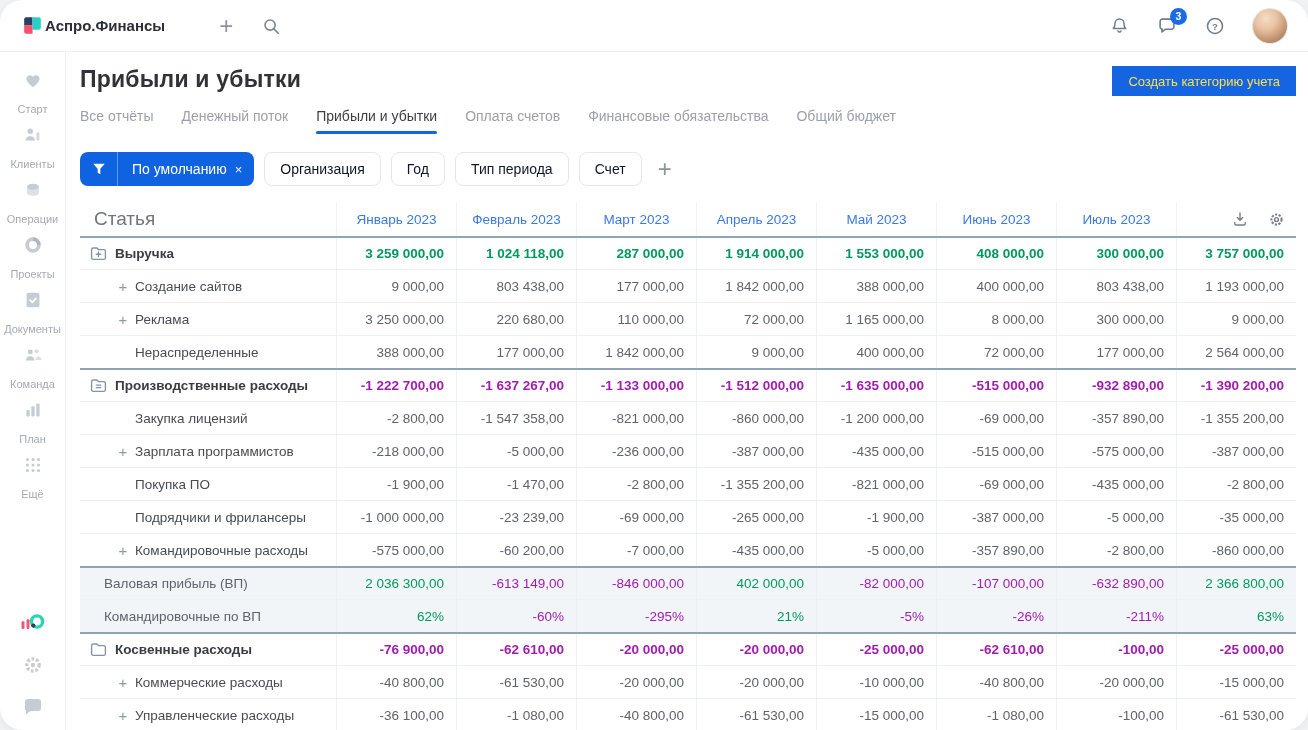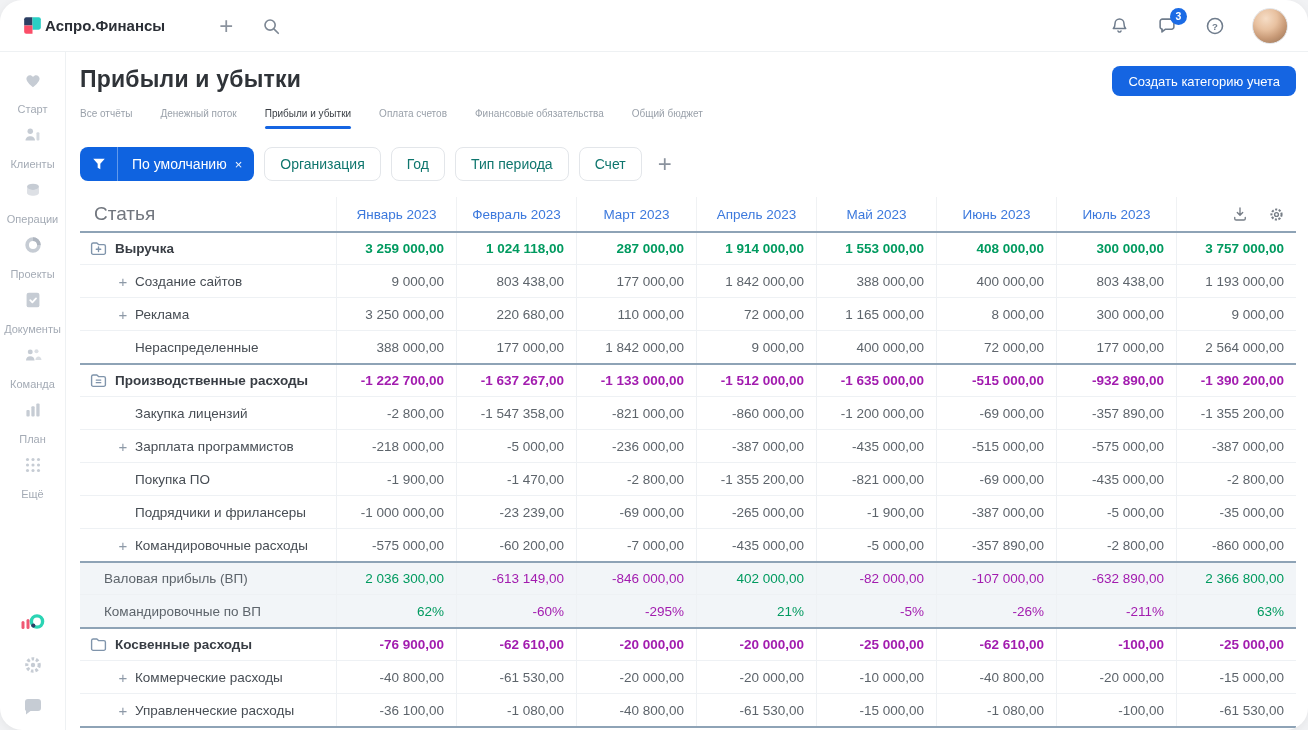--- a/index.html
+++ b/index.html
@@ -28,35 +28,35 @@
   .sb-ic { height:22px; display:flex; align-items:center; }
   .sb-label { font-size:11px; color:#a4abb5; }
   .sb-bottom { margin-top:auto; display:flex; flex-direction:column; align-items:center; gap:20px; }
   .sb-bottom .sb-ic { cursor:pointer; }
 
   .main { flex:1; padding:14px 12px 0 14px; position:relative; }
 
   
   .title-row { display:flex; align-items:flex-start; justify-content:space-between; }
   .page-title { font-size:23px; font-weight:600; color:#2f3338; letter-spacing:.2px; }
-  .create-btn { height:30px; padding:0 16px; background:#1565e2; color:#ffffff; border:none; border-radius:8px;
+  .create-btn { height:30px; padding:0 16px; background:#1565e2; color:#fde047; border:none; border-radius:0;
                 font-size:13px; font-family:inherit; cursor:pointer; }
   .tabs { display:flex; gap:28px; margin-top:12px; }
-  .tab { font-size:10px; color:#9aa1aa; padding-bottom:10px; cursor:pointer; position:relative; white-space:nowrap; }
+  .tab { font-size:14px; color:#9aa1aa; padding-bottom:10px; cursor:pointer; position:relative; white-space:nowrap; }
   .tab.active { color:#3a3f45; font-weight:500; }
   .tab.active::after { content:""; position:absolute; left:0; right:0; bottom:0; height:3px; background:#1565e2; border-radius:2px; }
 
   
   .filter-row { display:flex; align-items:center; gap:10px; margin-top:18px; }
   .filter-main { display:flex; align-items:center; height:34px; background:#0f63e0; border-radius:8px; color:#fff; cursor:pointer; overflow:hidden; }
   .filter-funnel { width:38px; height:100%; display:flex; align-items:center; justify-content:center; border-right:1px solid rgba(255,255,255,.35); }
   .filter-label { padding:0 12px 0 14px; font-size:14px; display:flex; align-items:center; gap:8px; }
   .filter-x { font-size:13px; opacity:.95; cursor:pointer; }
   .chip { height:34px; padding:0 15px; display:flex; align-items:center; border:1px solid #e3e6ea; border-radius:8px;
-          background:#fff; font-size:14px; color:#0f766e; cursor:pointer; white-space:nowrap; }
+          background:#fff; font-size:14px; color:#0f172a; cursor:pointer; white-space:nowrap; }
   .add-filter { margin-left:6px; font-size:24px; font-weight:300; color:#8b939e; cursor:pointer; line-height:1; }
 
   
   .tbl { margin-top:16px; width:1216px; border-bottom:2px solid #8ea3b6; }
   .thead { display:flex; height:34px; }
   .th-art { width:256px; flex:none; display:flex; align-items:center; padding-left:14px; font-size:19px; color:#71767e; }
   .th-m { width:120px; flex:none; display:flex; align-items:center; justify-content:center; font-size:13.5px; color:#3c79dd; white-space:nowrap; border-left:1px solid #f0f2f4; }
   .th-tools { width:120px; flex:none; display:flex; align-items:center; justify-content:flex-end; gap:18px; padding-right:10px; border-left:1px solid #f0f2f4; }
   .th-tools span { display:flex; cursor:pointer; }
 

